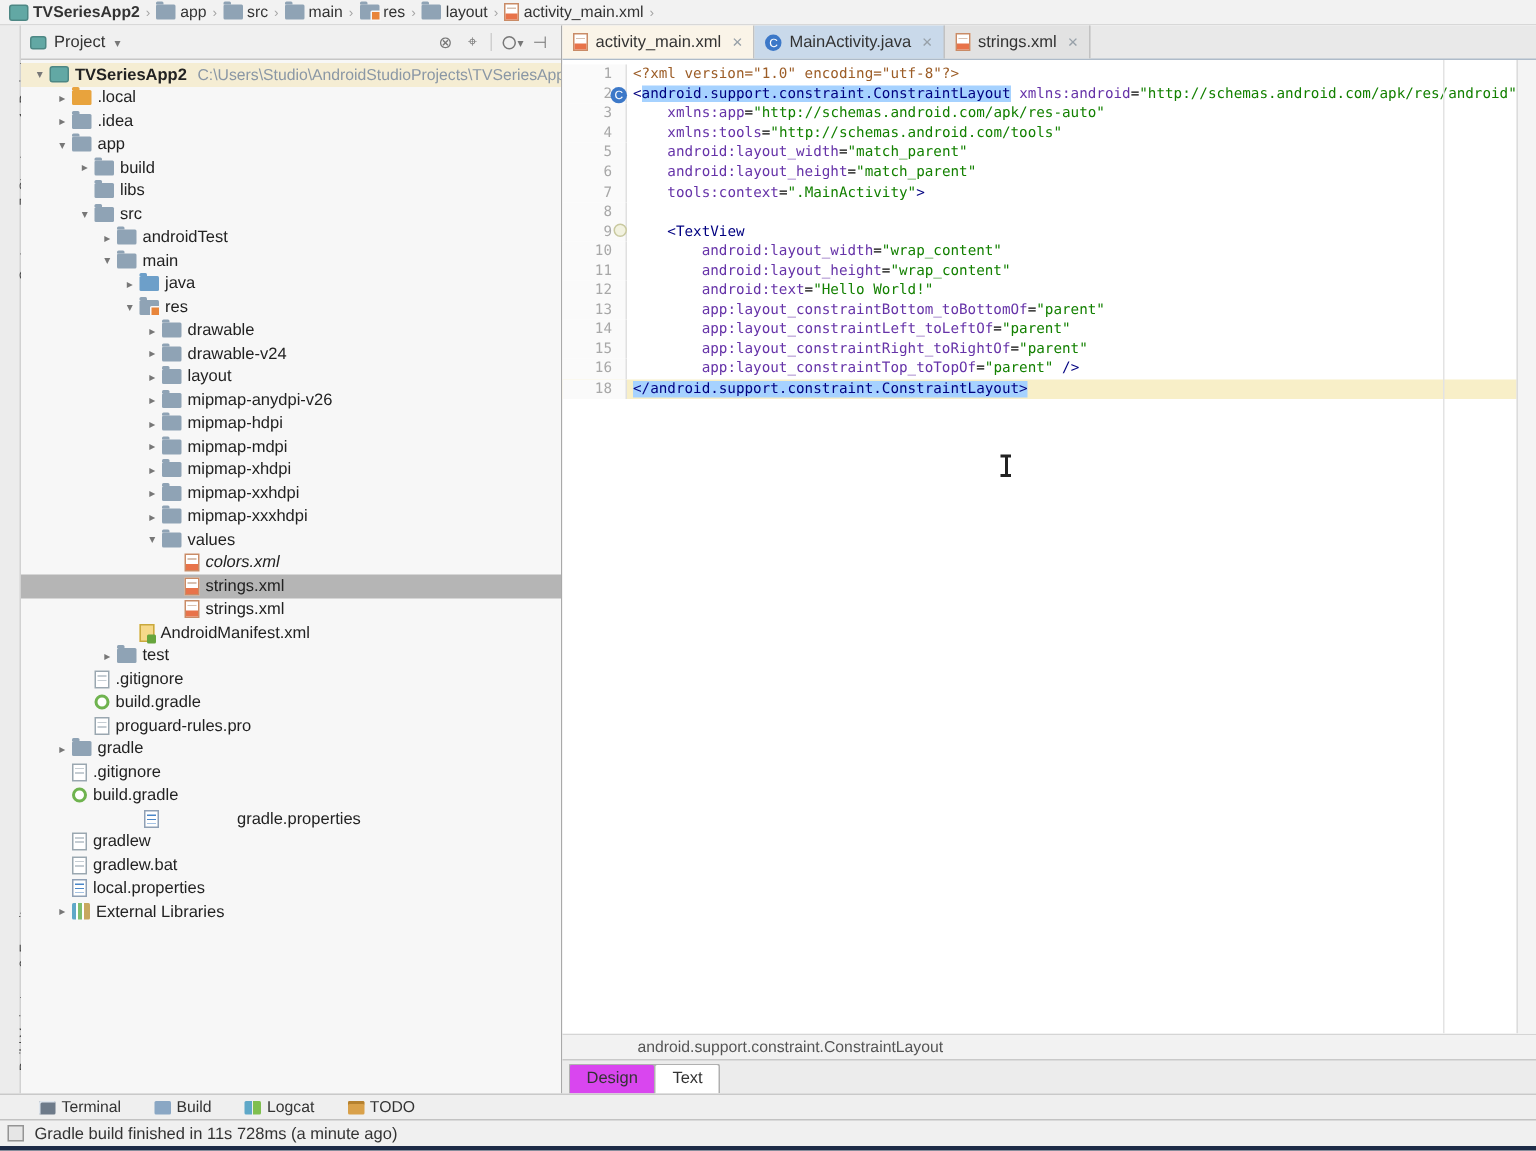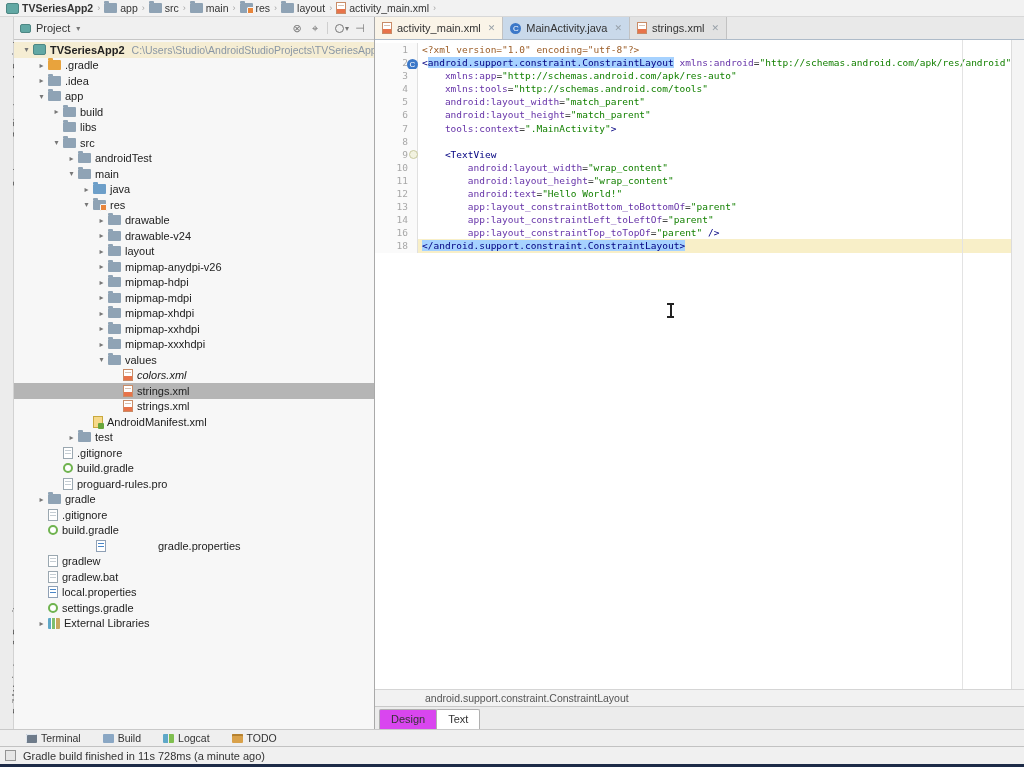--- a/index.html
+++ b/index.html
@@ -200,21 +200,21 @@
     <div class="tree" id="tree">
         <div class="trow rootrow" style="padding-left: 6px;">
           <span class="tarrow">▾</span>
           <span class="ic ic-project"></span>
           <span class="tlabel"><b>TVSeriesApp2</b></span>
           <span class="tpath">C:\Users\Studio\AndroidStudioProjects\TVSeriesApp2</span>
         </div>
         <div class="trow" style="padding-left: 21px;">
           <span class="tarrow">▸</span>
           <span class="ic ic-folder-ex"></span>
-          <span class="tlabel">.gradle</span>
+          <span class="tlabel">.local</span>
         </div>
         <div class="trow" style="padding-left: 21px;">
           <span class="tarrow">▸</span>
           <span class="ic ic-folder"></span>
           <span class="tlabel">.idea</span>
         </div>
         <div class="trow" style="padding-left: 21px;">
           <span class="tarrow">▾</span>
           <span class="ic ic-folder"></span>
           <span class="tlabel">app</span>
@@ -371,25 +371,20 @@
         </div>
         <div class="trow" style="padding-left: 21px;">
           <span class="tarrow"></span>
           <span class="ic ic-file"></span>
           <span class="tlabel">gradlew.bat</span>
         </div>
         <div class="trow" style="padding-left: 21px;">
           <span class="tarrow"></span>
           <span class="ic ic-props"></span>
           <span class="tlabel">local.properties</span>
-        </div>
-        <div class="trow" style="padding-left: 21px;">
-          <span class="tarrow"></span>
-          <span class="ic ic-gradle"></span>
-          <span class="tlabel">settings.gradle</span>
         </div>
         <div class="trow" style="padding-left: 21px;">
           <span class="tarrow">▸</span>
           <span class="ic ic-lib"></span>
           <span class="tlabel">External Libraries</span>
         </div>
       </div>
   </div>
 
   <div class="editor">
@@ -460,20 +455,24 @@
             <span class="gut">12</span>
             <span class="codetext"><span class="seg c-pl">        </span><span class="seg c-attr">android:text</span><span class="seg c-pl">=</span><span class="seg c-val">"Hello World!"</span></span>
           </div>
           <div class="cline">
             <span class="gut">13</span>
             <span class="codetext"><span class="seg c-pl">        </span><span class="seg c-attr">app:layout_constraintBottom_toBottomOf</span><span class="seg c-pl">=</span><span class="seg c-val">"parent"</span></span>
           </div>
           <div class="cline">
             <span class="gut">14</span>
             <span class="codetext"><span class="seg c-pl">        </span><span class="seg c-attr">app:layout_constraintLeft_toLeftOf</span><span class="seg c-pl">=</span><span class="seg c-val">"parent"</span></span>
+          </div>
+          <div class="cline">
+            <span class="gut">15</span>
+            <span class="codetext"><span class="seg c-pl">        </span><span class="seg c-attr">app:layout_constraintRight_toRightOf</span><span class="seg c-pl">=</span><span class="seg c-val">"parent"</span></span>
           </div>
           <div class="cline">
             <span class="gut">16</span>
             <span class="codetext"><span class="seg c-pl">        </span><span class="seg c-attr">app:layout_constraintTop_toTopOf</span><span class="seg c-pl">=</span><span class="seg c-val">"parent"</span><span class="seg c-pl"> </span><span class="seg c-tag">/&gt;</span></span>
           </div>
           <div class="cline caretline">
             <span class="gut">18</span>
             <span class="codetext"><span class="seg c-tag sel">&lt;/android.support.constraint.ConstraintLayout&gt;</span></span>
           </div>
         </div>

